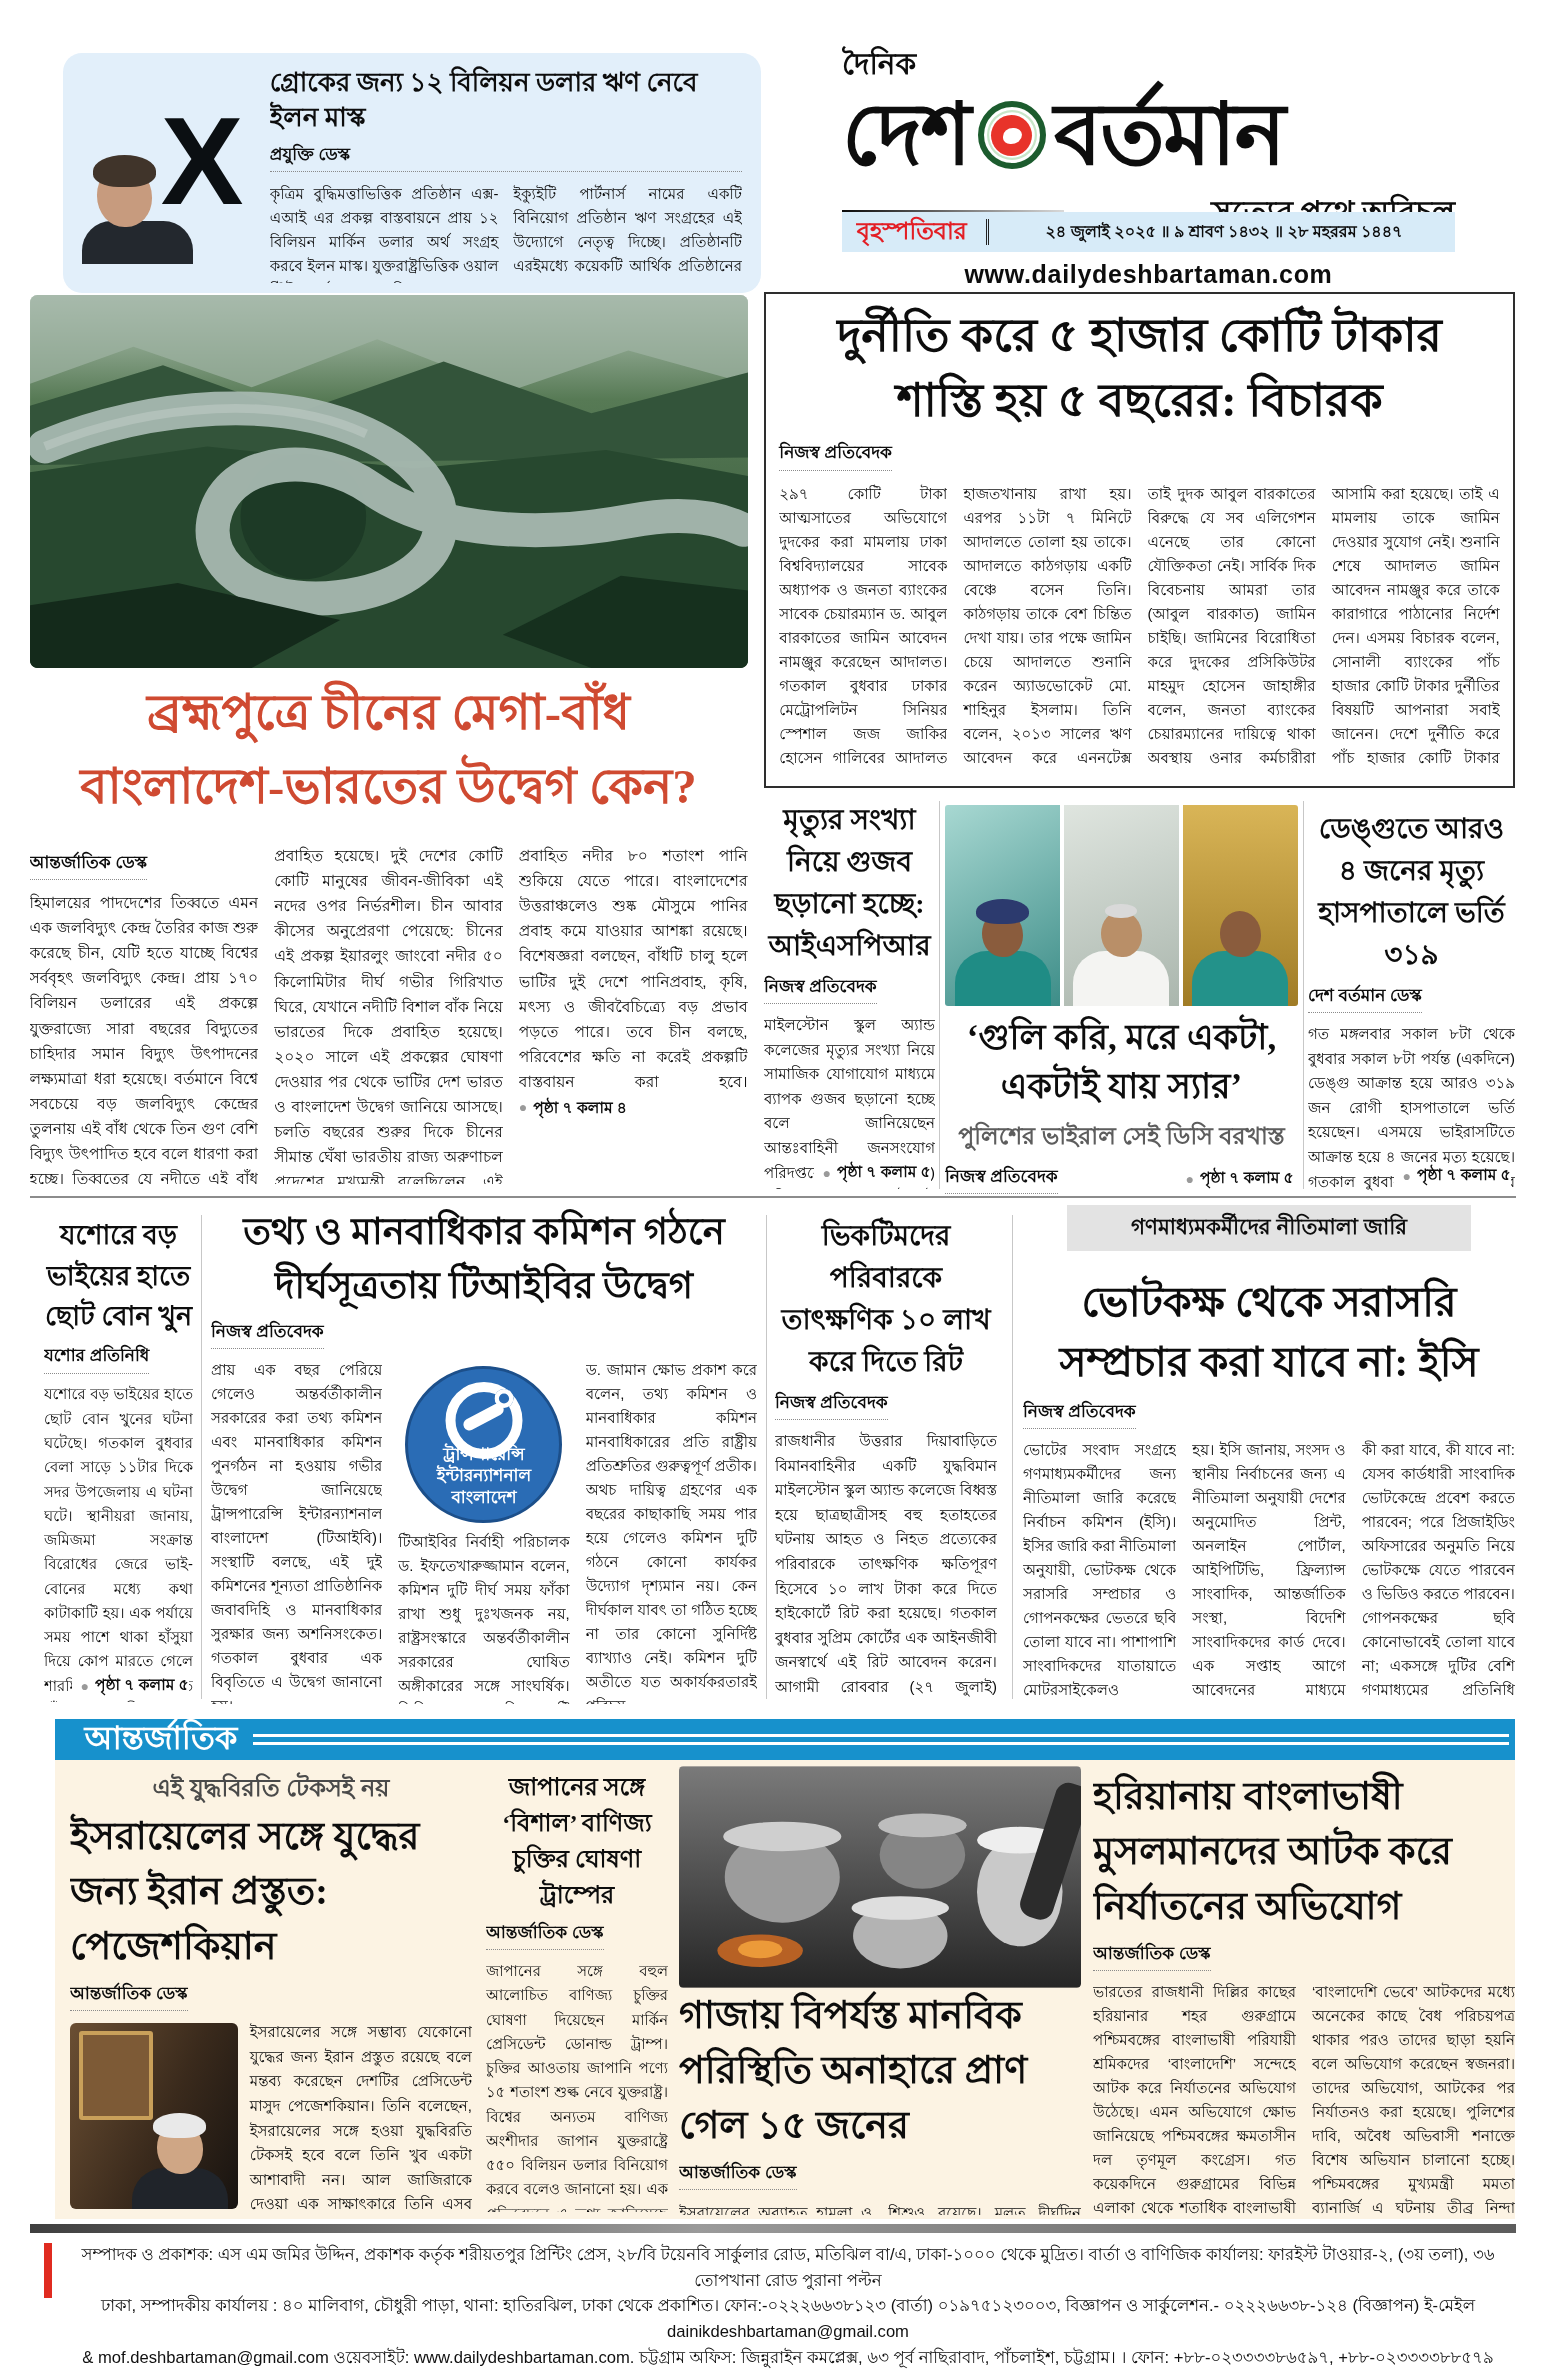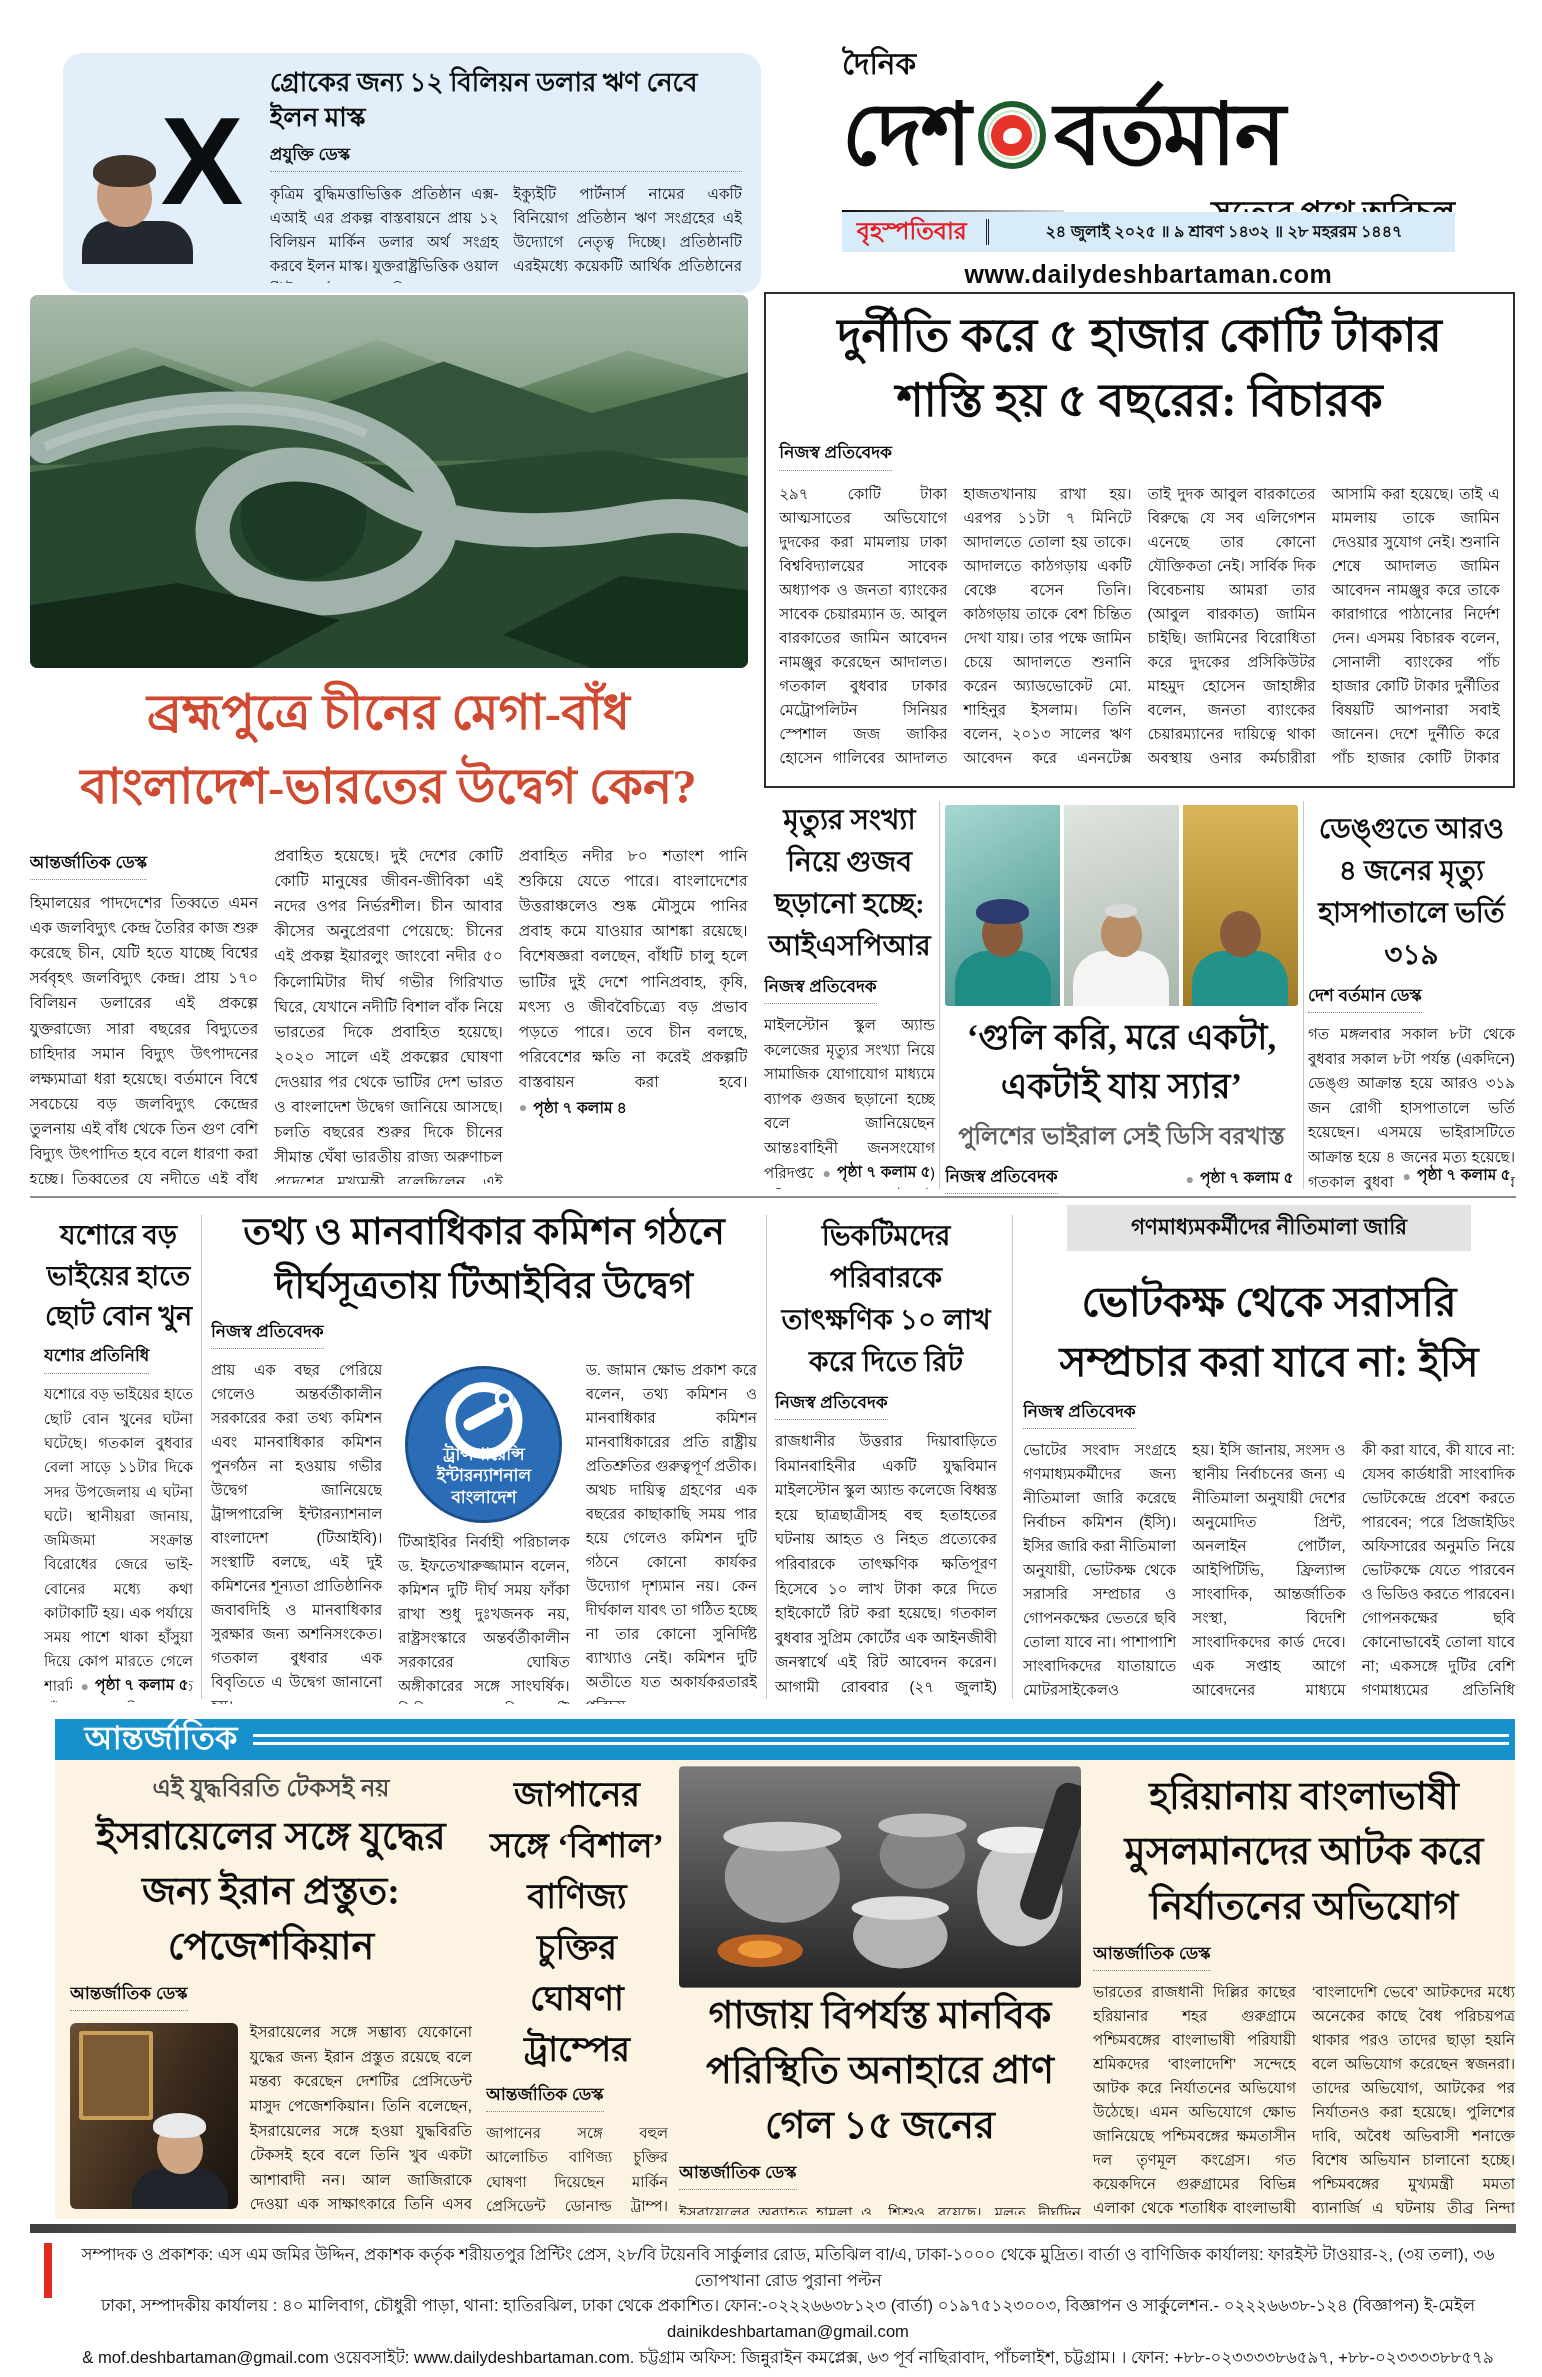--- a/index.html
+++ b/index.html
@@ -117,31 +117,31 @@
   .h-ec{font-size:41px;text-align:center;line-height:1.45;margin-top:22px}
   .ec .cols>div{font-size:15px;line-height:1.6;text-align:justify}
 
   
   .intl-banner{left:55px;top:1719px;width:1460px;height:41px;background:#1791cc;display:flex;align-items:center;padding:0 5.9px 0 29.5px}
   .intl-banner .label{color:#fff;font-size:32px;font-weight:800;font-family:"Liberation Serif",serif}
   .intl-banner .dbl{flex:1;height:10.3px;border-top:3px solid #fff;border-bottom:3px solid #fff;margin-left:16px}
   .beige{left:55px;top:1760px;width:1460px;height:459px;background:#fcf3e3}
   .kicker-sm{font-size:24px;font-weight:800;color:#4a4a4a;text-align:center}
   .iran{left:70px;top:1769px;width:402px;height:443px;overflow:hidden}
-  .h-intl{font-size:38px;text-align:center;line-height:1.45}
+  .h-intl{font-size:38px;line-height:1.45}
   .iran-photo{float:left;width:168px;height:186px;border-radius:5.9px;margin:3px 11.8px 4.4px 0;position:relative;overflow:hidden;
       background:linear-gradient(115deg,#6b4f33 0%,#3a2a1c 55%,#171310 100%)}
   .iran-photo::before{content:"";position:absolute;left:8.9px;top:7.4px;width:66px;height:81px;border:4.4px solid #c9a05a;background:#7d5a36;border-radius:3px}
   .iran-sil{position:absolute;right:10.3px;bottom:-4.4px;width:96px}
   .iran-sil .head{width:46px;height:52px;background:#cfa685;border-radius:48% 52% 46% 50%;margin:0 auto;position:relative}
   .iran-sil .head::before{content:"";position:absolute;top:-8.9px;left:-3.7px;width:53px;height:25px;background:#e9e9e9;border-radius:50% 50% 40% 40%}
   .iran-sil .torso{width:96px;height:46px;background:#20242a;border-radius:32px 32px 0 0;margin-top:-5.9px}
   .iran .body-text{font-size:15px}
   .japan{left:486px;top:1769px;width:182px;height:443px;overflow:hidden}
-  .h-japan{font-size:34px;text-align:center;line-height:1.5}
+  .h-japan{font-size:24px;text-align:center;line-height:1.5}
   .japan .body-text{font-size:14.8px}
   .gaza{left:679px;top:1766px;width:402px;height:449px;overflow:hidden}
   .gaza-photo{width:402px;height:222px;border-radius:4.4px;overflow:hidden}
   .gaza .cols{margin-top:1.5px}
   .gaza .cols>div{font-size:15px;line-height:1.6;text-align:justify}
   .haryana{left:1093px;top:1769px;width:422px;height:446px;overflow:hidden}
   .haryana .cols>div{font-size:15px;line-height:1.6;text-align:justify}
 
   
   .foot-rule{left:29.5px;top:2224px;width:1486px;height:8.9px;background:linear-gradient(to right,#3f3f3f,#9a9a9a 45%,#5c5c5c)}

